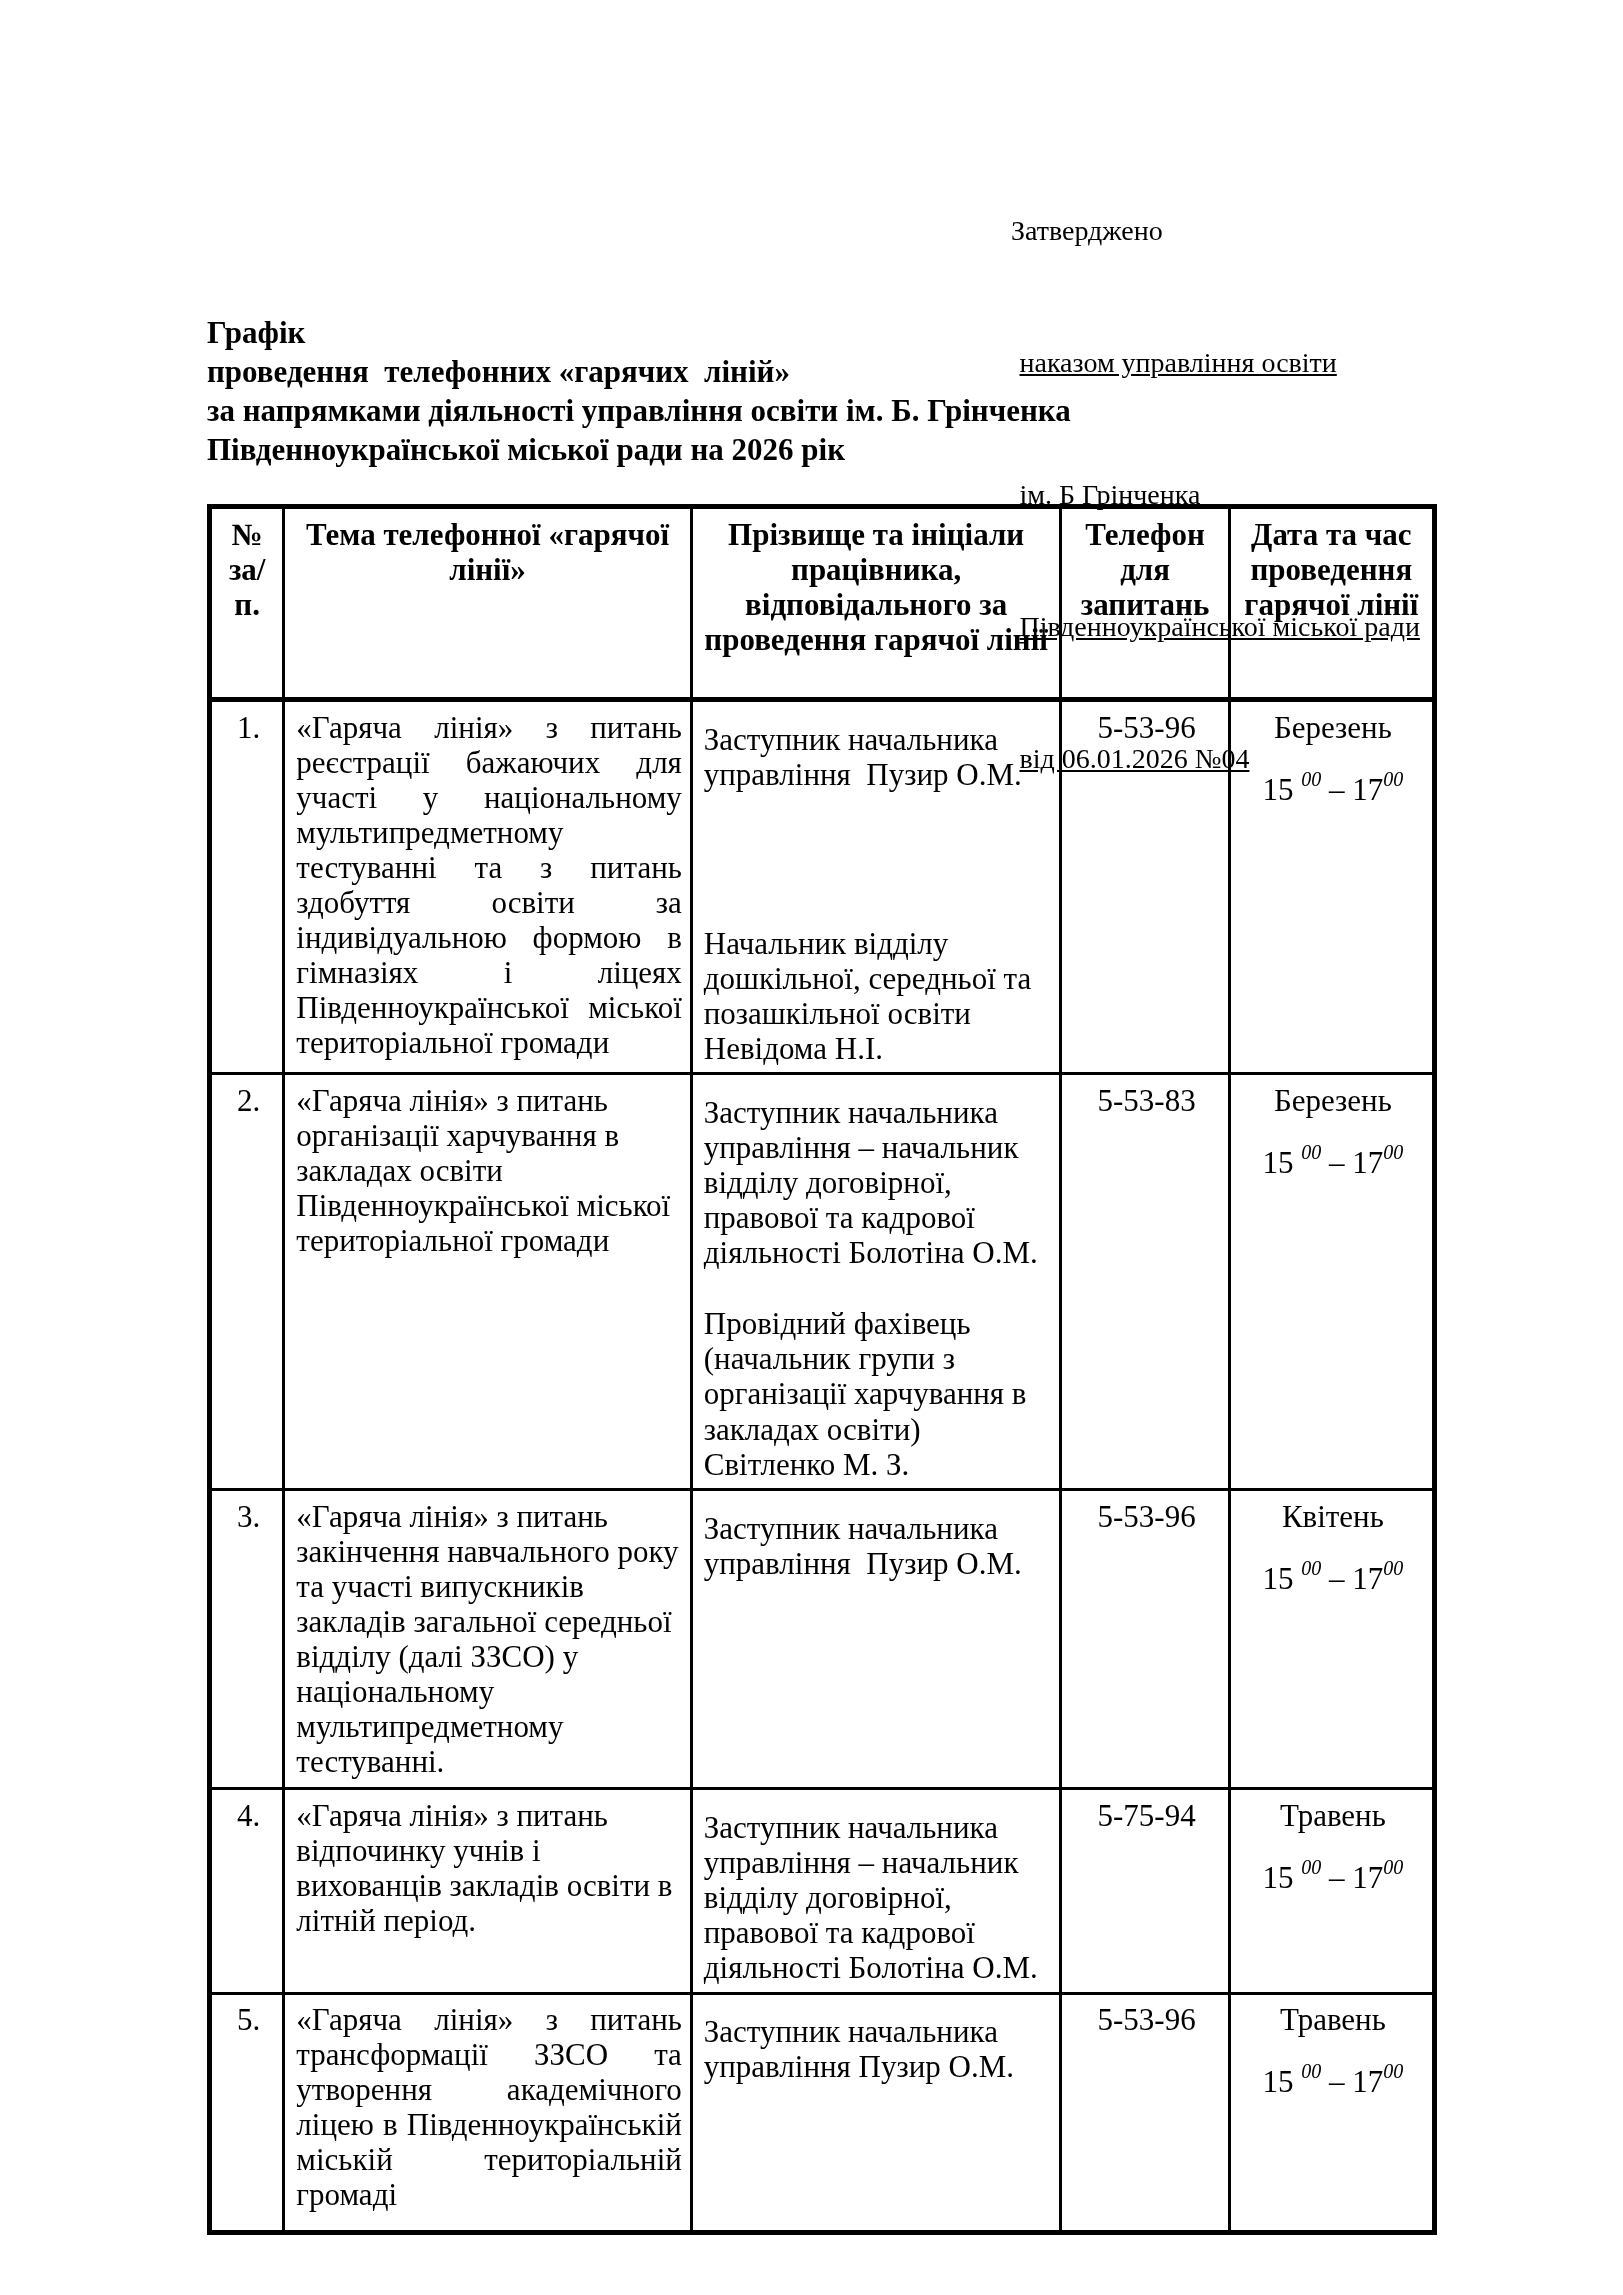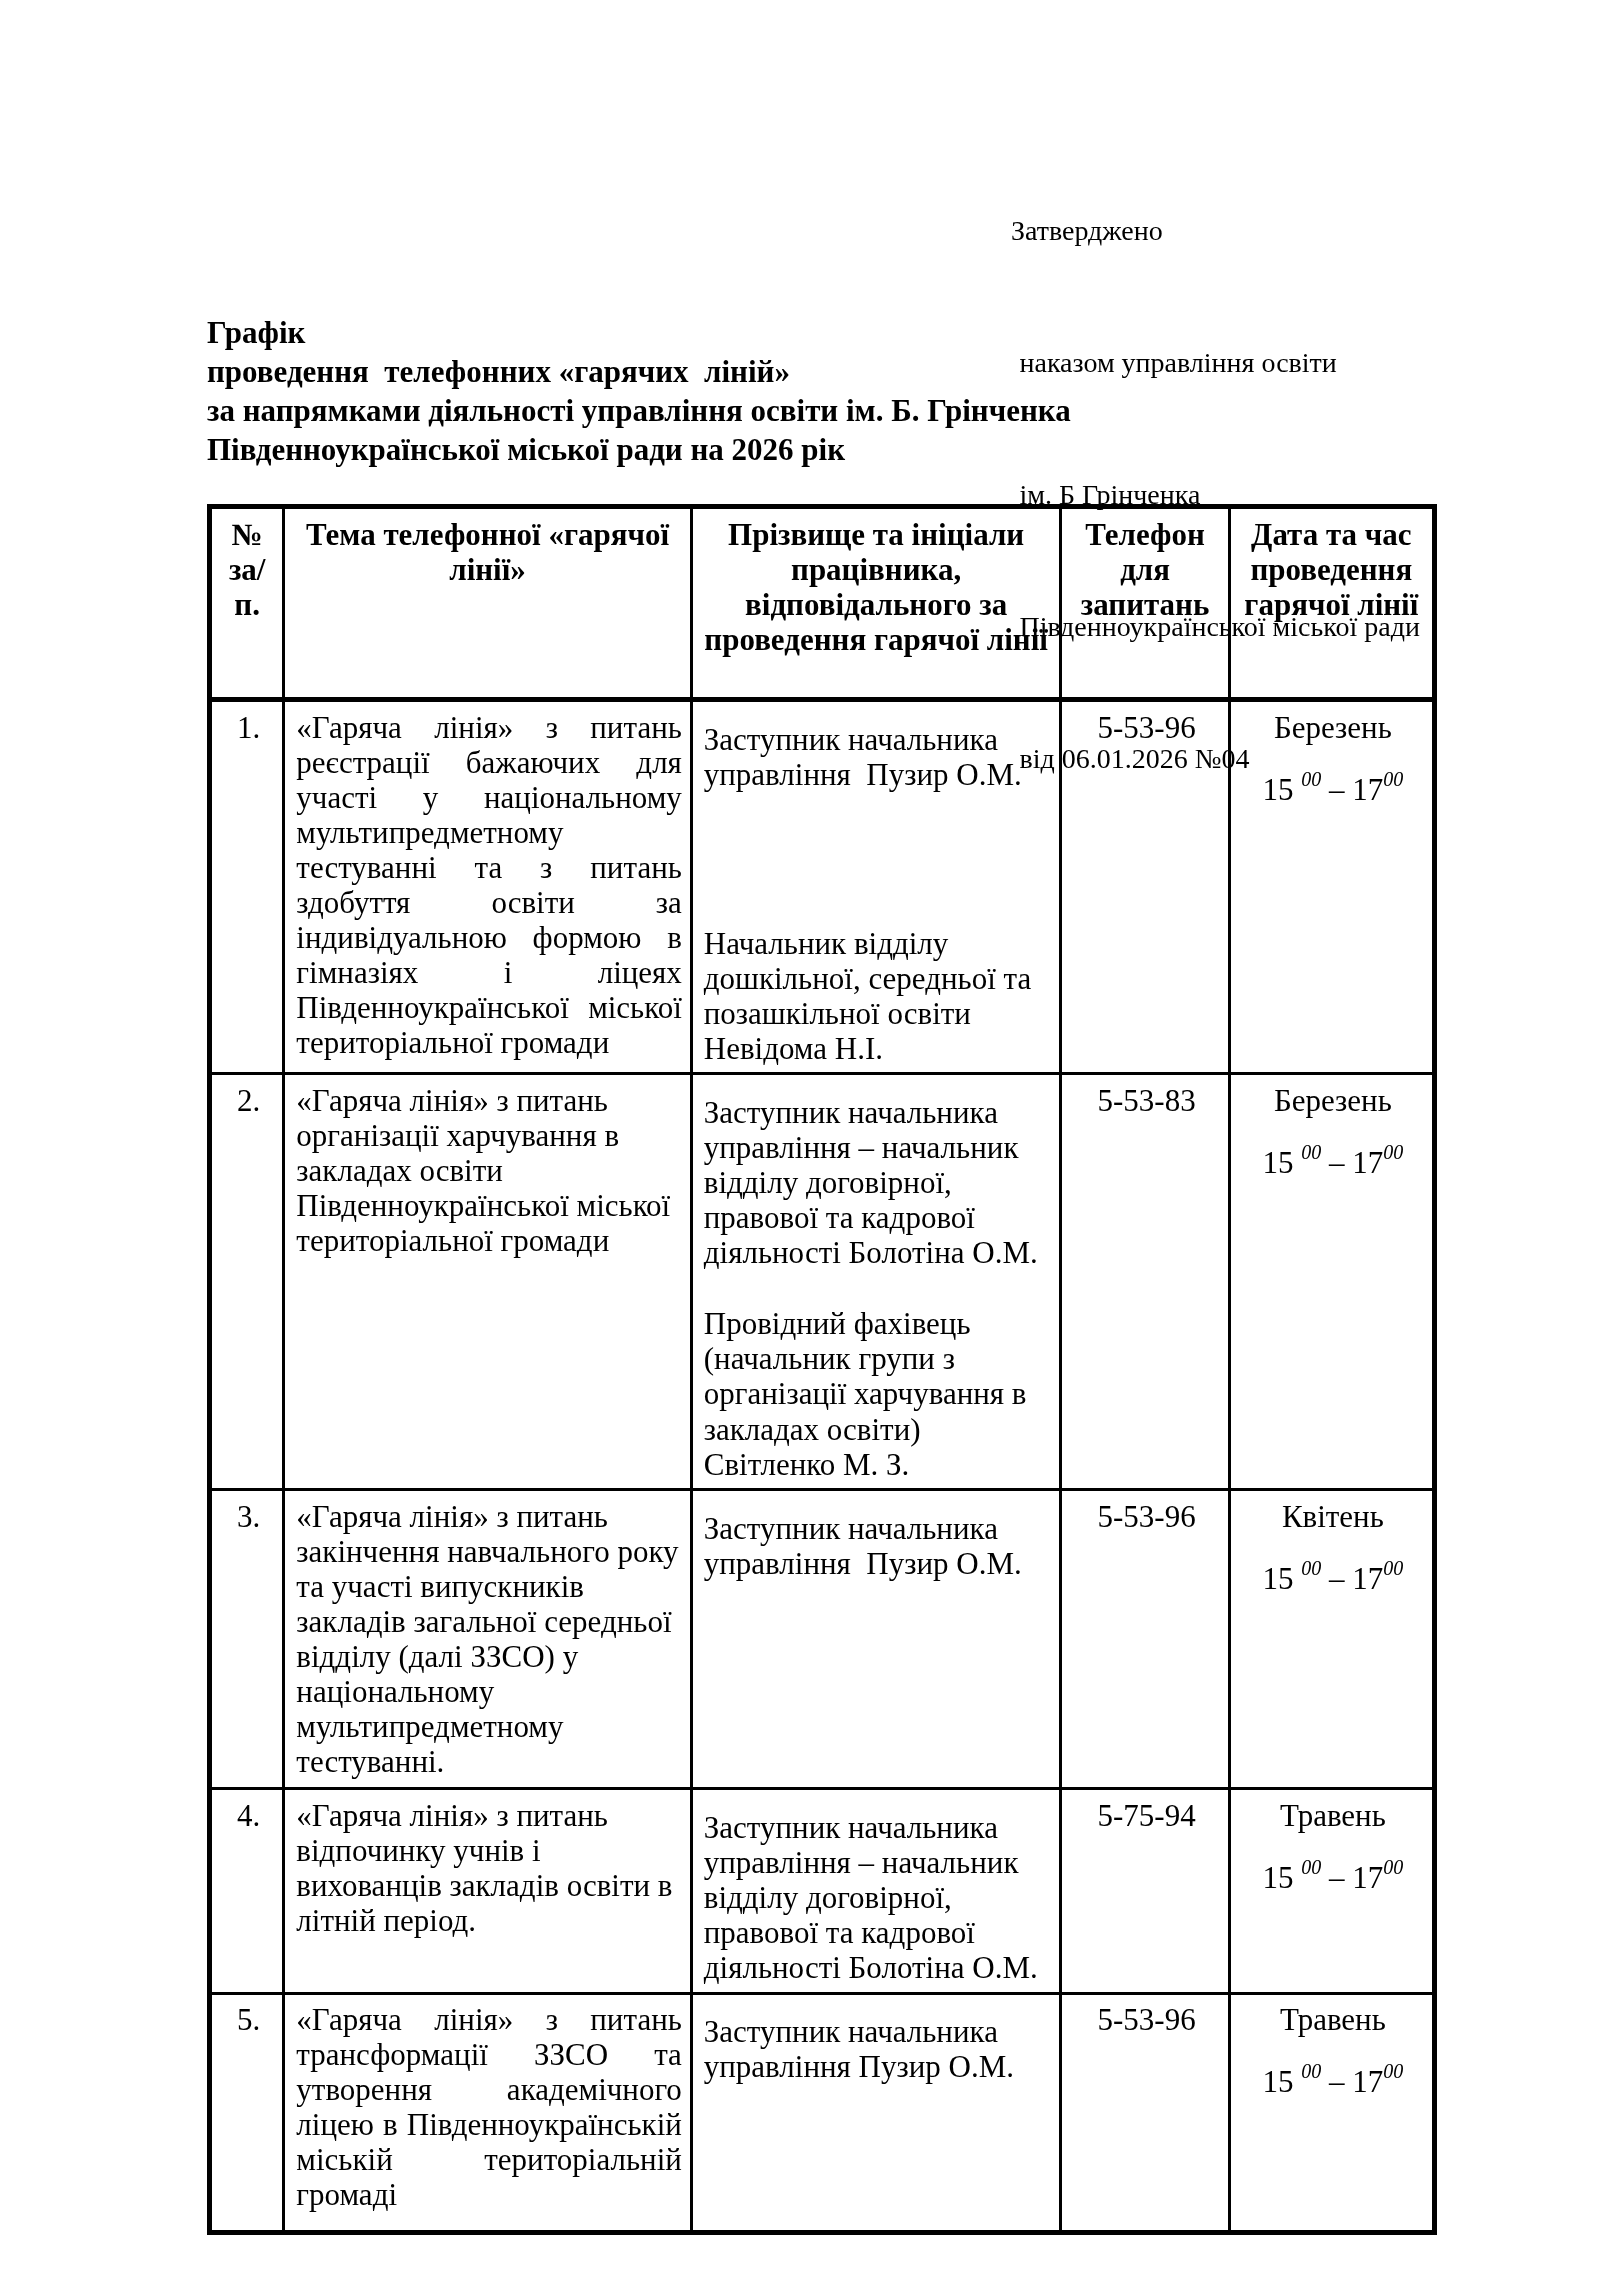--- a/index.html
+++ b/index.html
@@ -15,21 +15,21 @@
 
   
   .approval {
     position: absolute;
     left: 1011px;
     top: 121px;
     font-size: 28px;
     line-height: 44px;
     white-space: pre-wrap;
   }
-  .approval .line.indent { padding-left: 8.5px; }
+  .approval .line.indent { padding-left: 8.5px; text-decoration: underline; }
 
   
   .title-block {
     position: absolute;
     left: 207px;
     top: 313px;
     width: 1230px;
     text-align: left;
     font-weight: bold;
     font-size: 31px;

